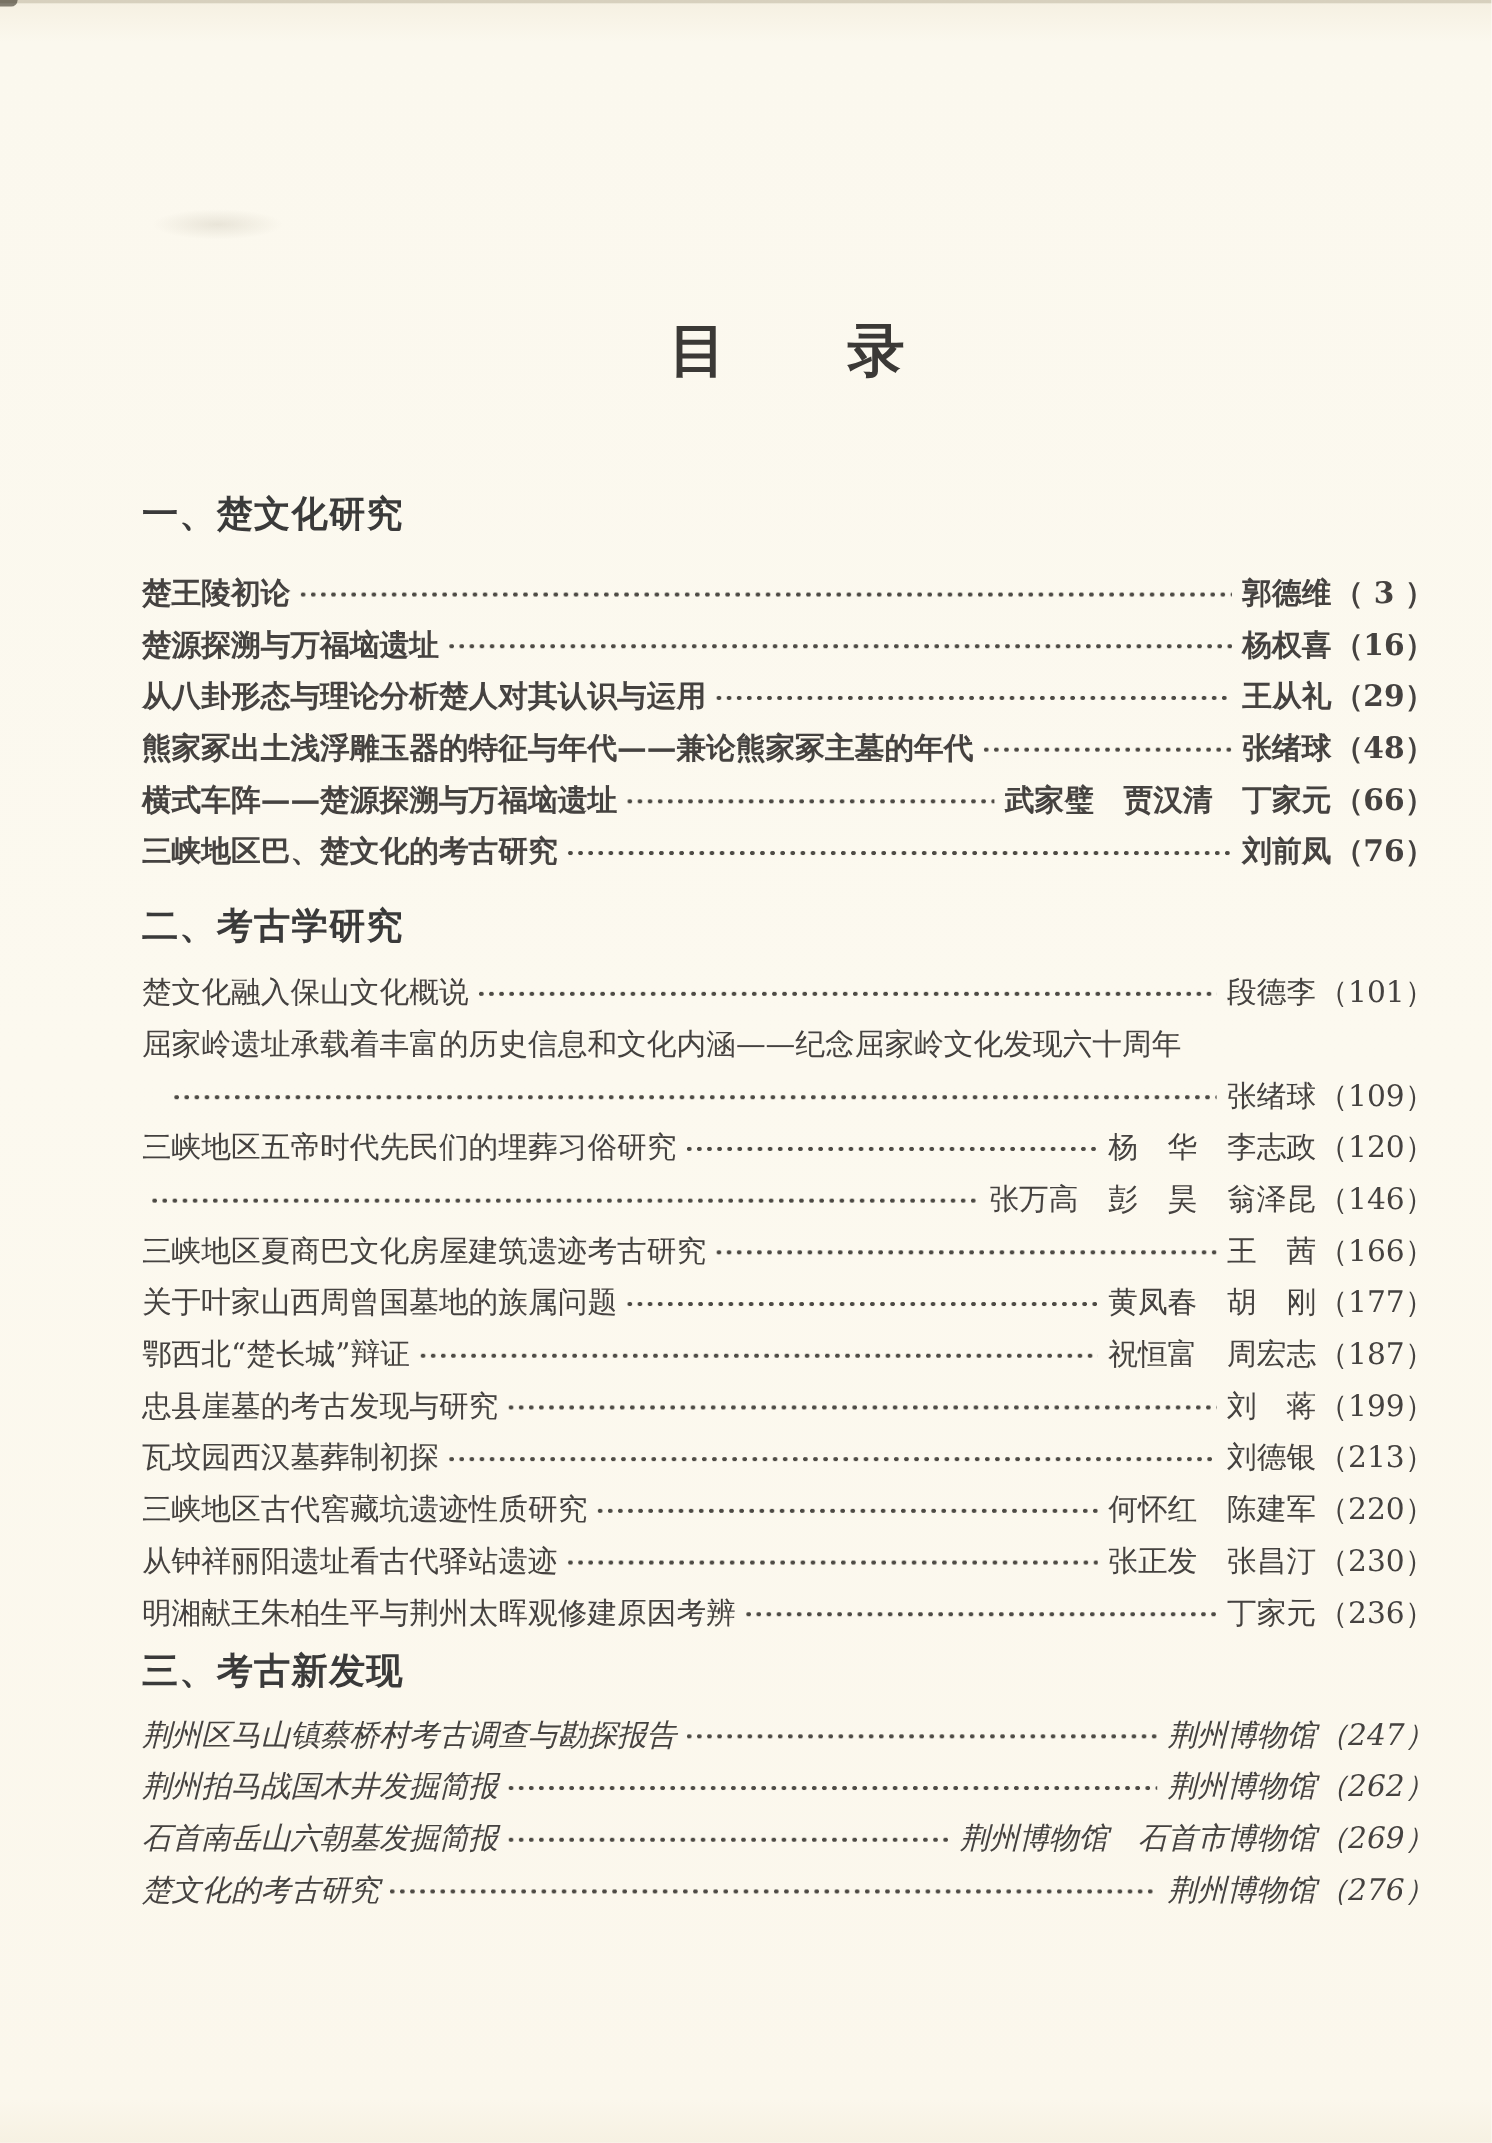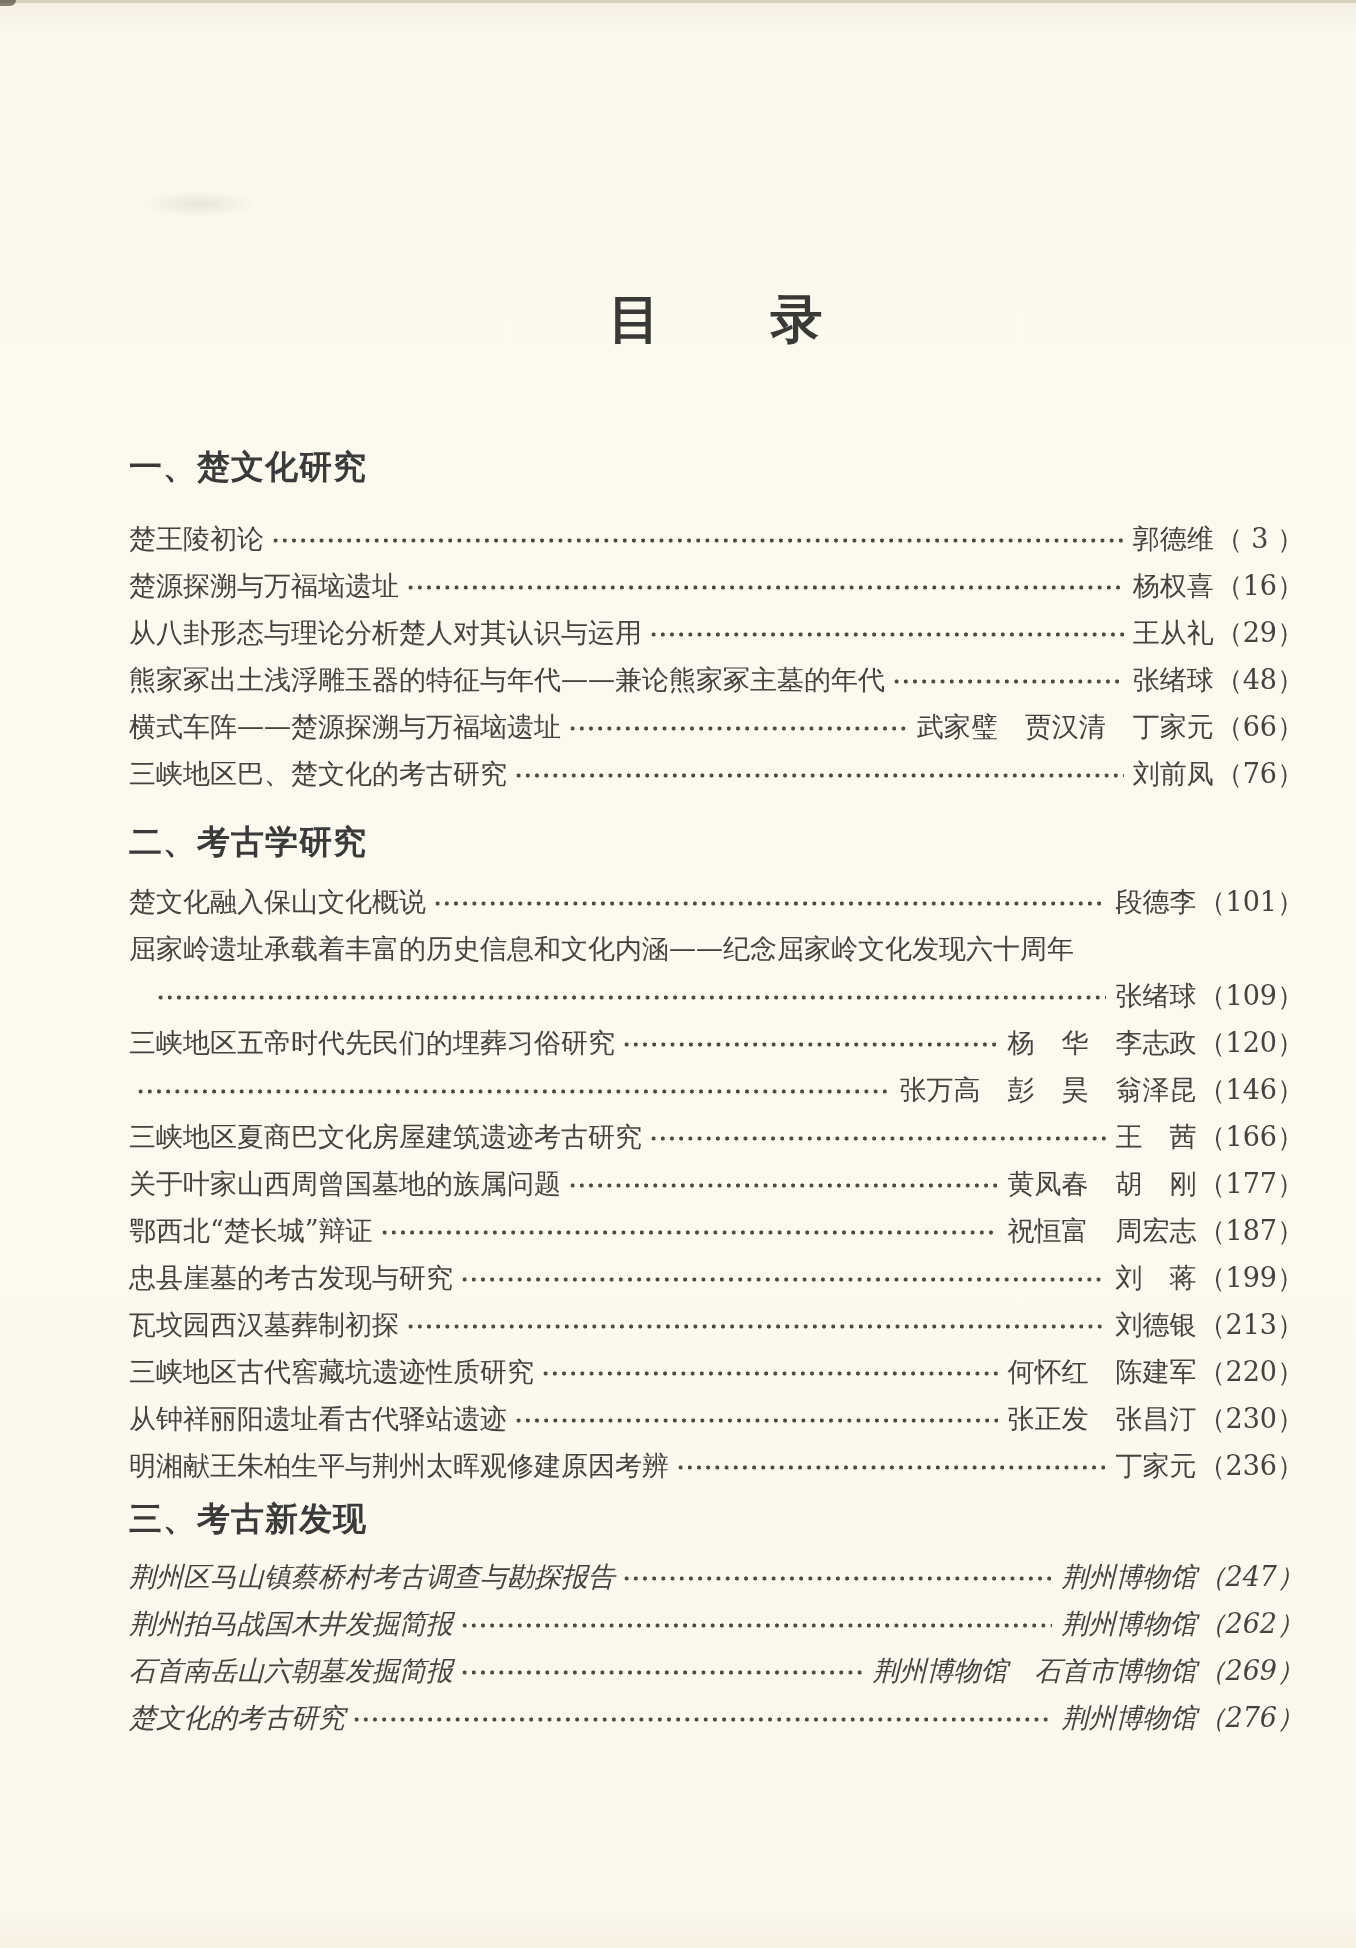--- a/index.html
+++ b/index.html
@@ -23,21 +23,21 @@
   }
   .section-heading {
     text-align: left; font-weight: 700;
     font-family: "DejaVu Sans", "Liberation Sans", sans-serif;
     font-size: 33px; color: #3a3a3a; height: 40px; line-height: 40px;
     letter-spacing: 1px;
   }
   .heading-1 { margin-top: 100px; }
   .heading-2 { margin-top: 25px; }
   .heading-3 { margin-top: 10px; }
-  .toc-list-1 { margin-top: 28px; }
+  .toc-list-1 { margin-top: 28px; font-weight: bold; }
   .toc-list-2 { margin-top: 16px; }
   .toc-list-3 { margin-top: 14px; font-style: italic; }
   .toc-row {
     display: flex; align-items: center;
     height: 47px; font-size: 27px; color: #454240;
   }
   .toc-row .t { white-space: pre; flex: 0 0 auto; }
   .toc-row .leader {
     flex: 1 1 auto; align-self: stretch; min-width: 14px;
     margin: 0 9px 0 7px;

